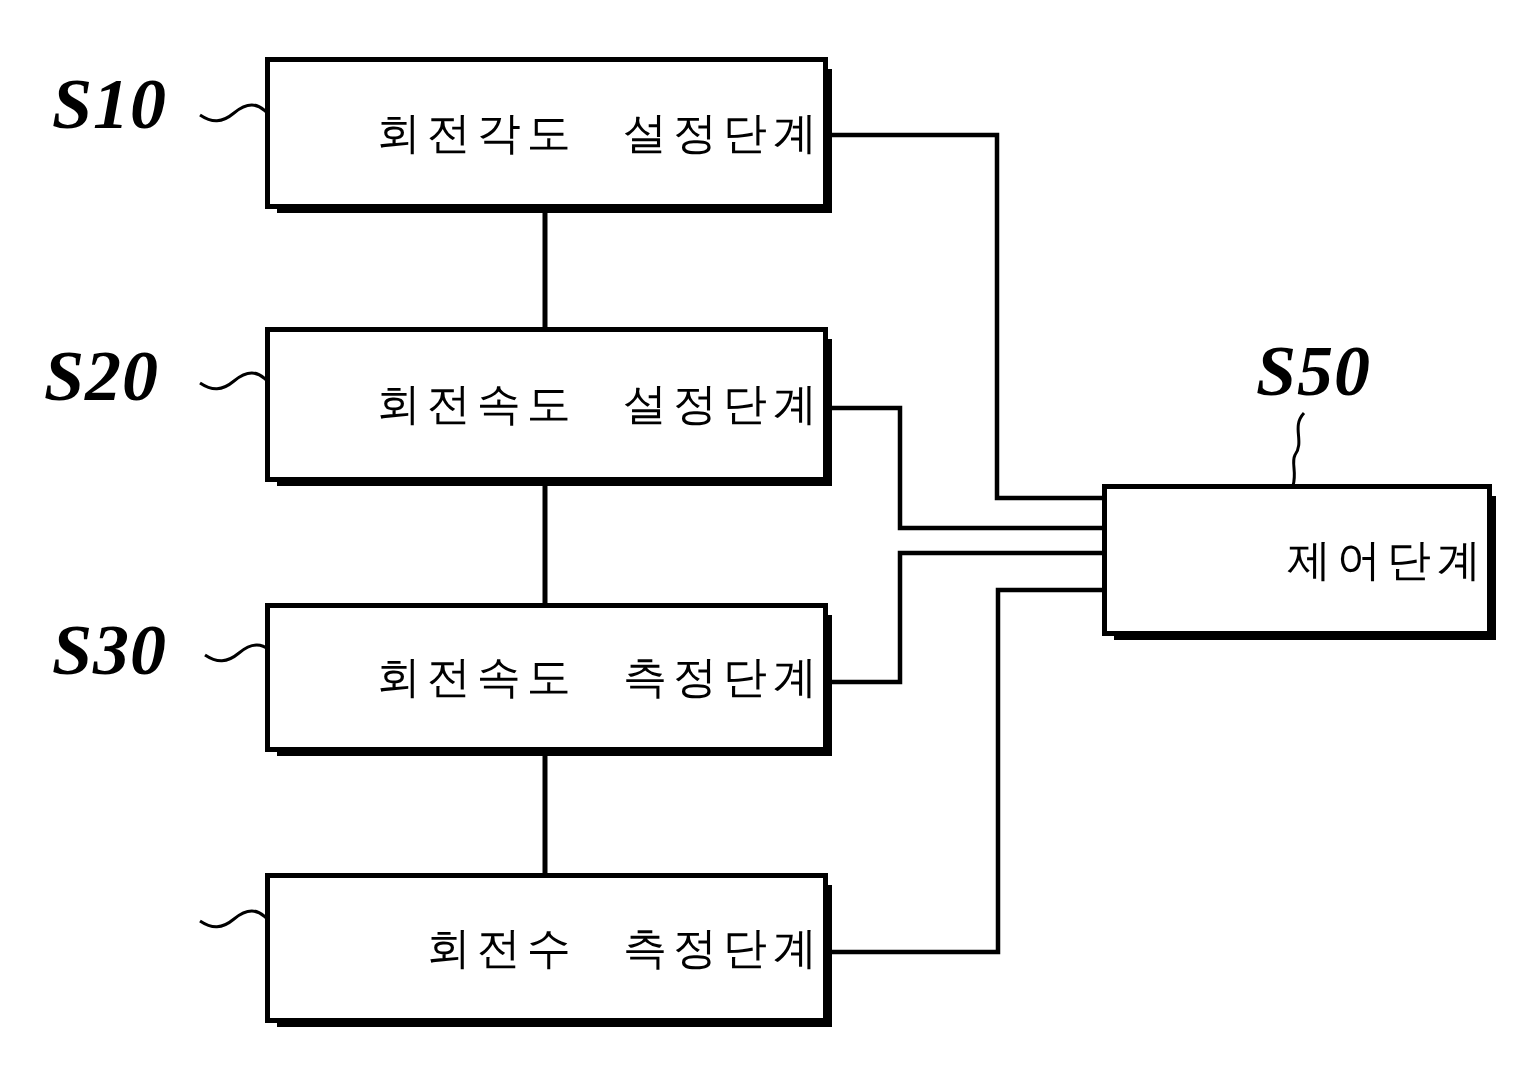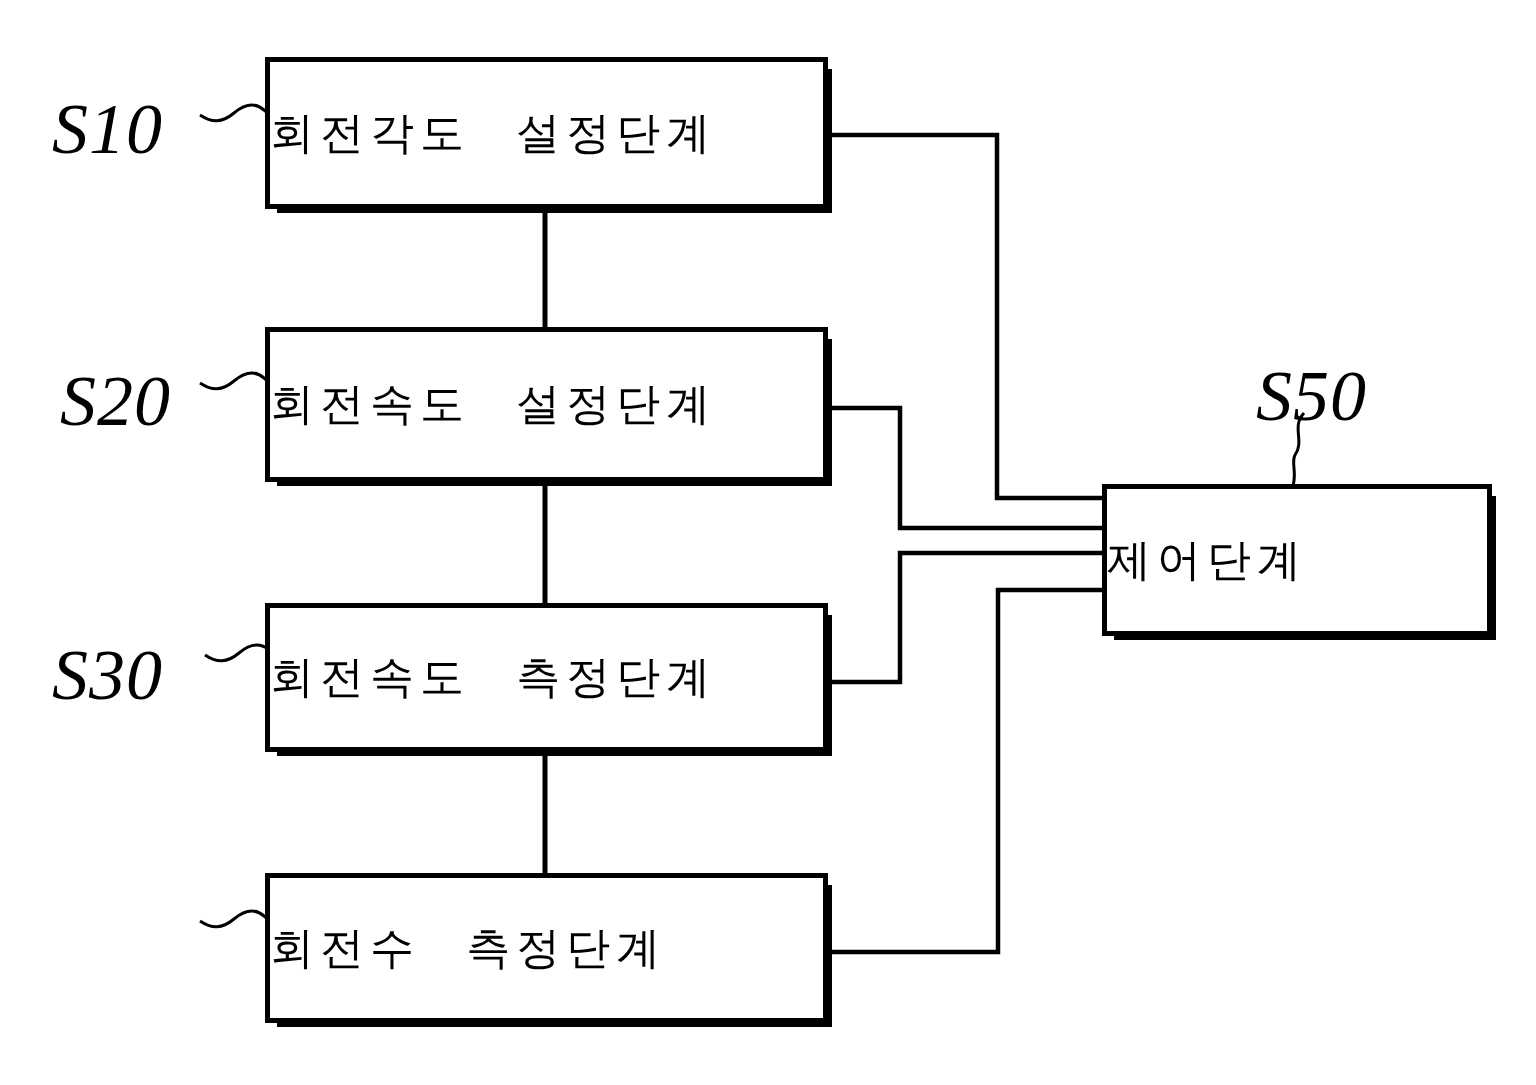--- a/index.html
+++ b/index.html
@@ -23,49 +23,48 @@
     height: 1085px;
   }
   .node {
     position: absolute;
     box-sizing: border-box;
     border: 5px solid #000000;
     background: #ffffff;
     box-shadow: 8px 8px 0 -4px #000000;
     display: flex;
     align-items: center;
-    justify-content: flex-start;
+    justify-content: flex-end;
   }
   .node .node-text {
     font-size: 44px;
     color: #000000;
     letter-spacing: 6px;
     word-spacing: 28px;
     white-space: nowrap;
     font-family: "Liberation Sans", "DejaVu Sans", sans-serif;
   }
   .step-label {
     position: absolute;
     font-family: "Liberation Serif", "DejaVu Serif", serif;
     font-style: italic;
-    font-weight: normal;
+    font-weight: bold;
     font-size: 72px;
     line-height: 1;
     color: #000000;
     letter-spacing: 1px;
     white-space: nowrap;
-    margin-top: 25px;
   }
   #box-s10 { left: 265px; top: 57px;  width: 563px; height: 152px; }
   #box-s20 { left: 265px; top: 327px; width: 563px; height: 155px; }
   #box-s30 { left: 265px; top: 603px; width: 563px; height: 149px; }
   #box-s40 { left: 265px; top: 873px; width: 563px; height: 150px; }
   #box-s50 { left: 1102px; top: 484px; width: 390px; height: 152px; }
   #label-s10 { left: 52px;  top: 68px;  }
-  #label-s20 { left: 60px;  top: 340px; }
+  #label-s20 { left: 44px;  top: 340px; }
   #label-s30 { left: 52px;  top: 614px; text-align: right; }
   #label-s40 { left: 52px;  top: 882px; }
   #label-s50 { left: 1256px; top: 335px; }
 </style>
 </head>
 <body>
 
 <div class="canvas">
 
   <svg class="wires" viewBox="0 0 1536 1085" xmlns="http://www.w3.org/2000/svg">

